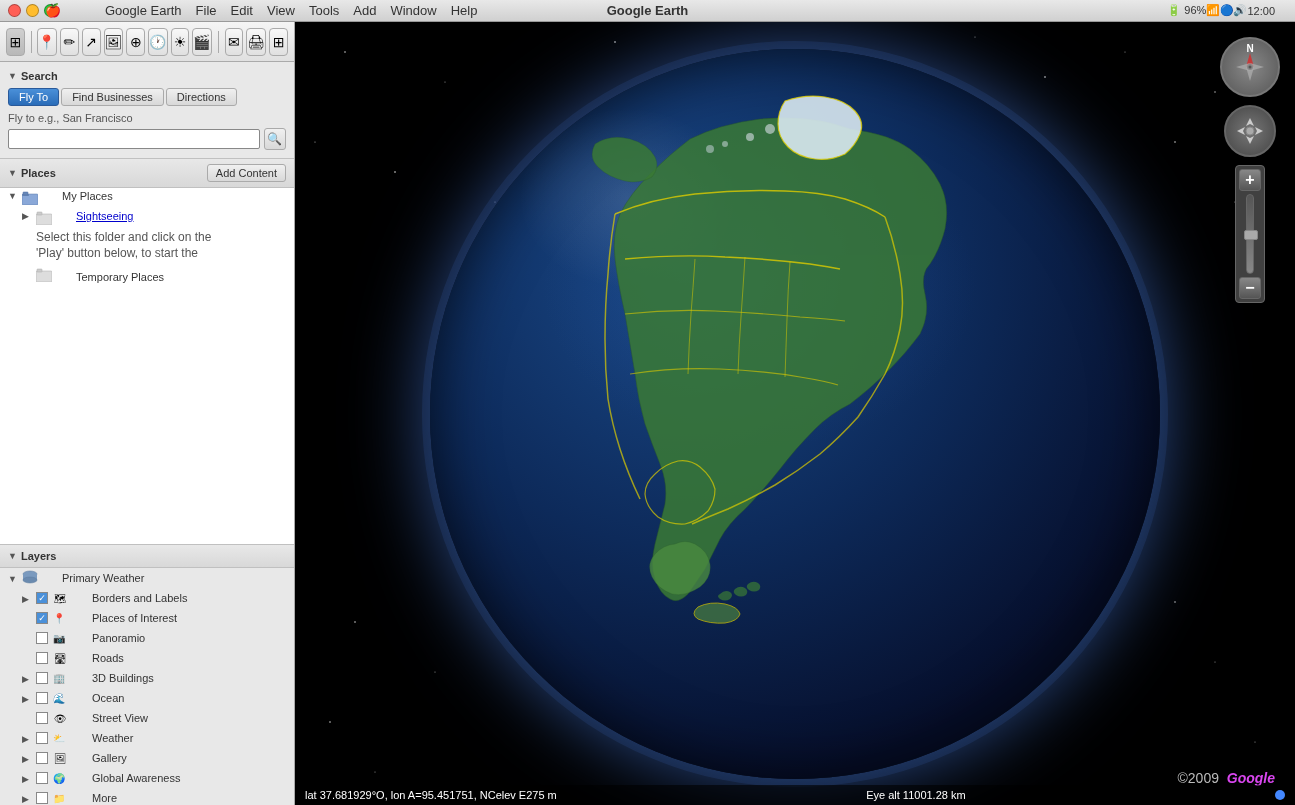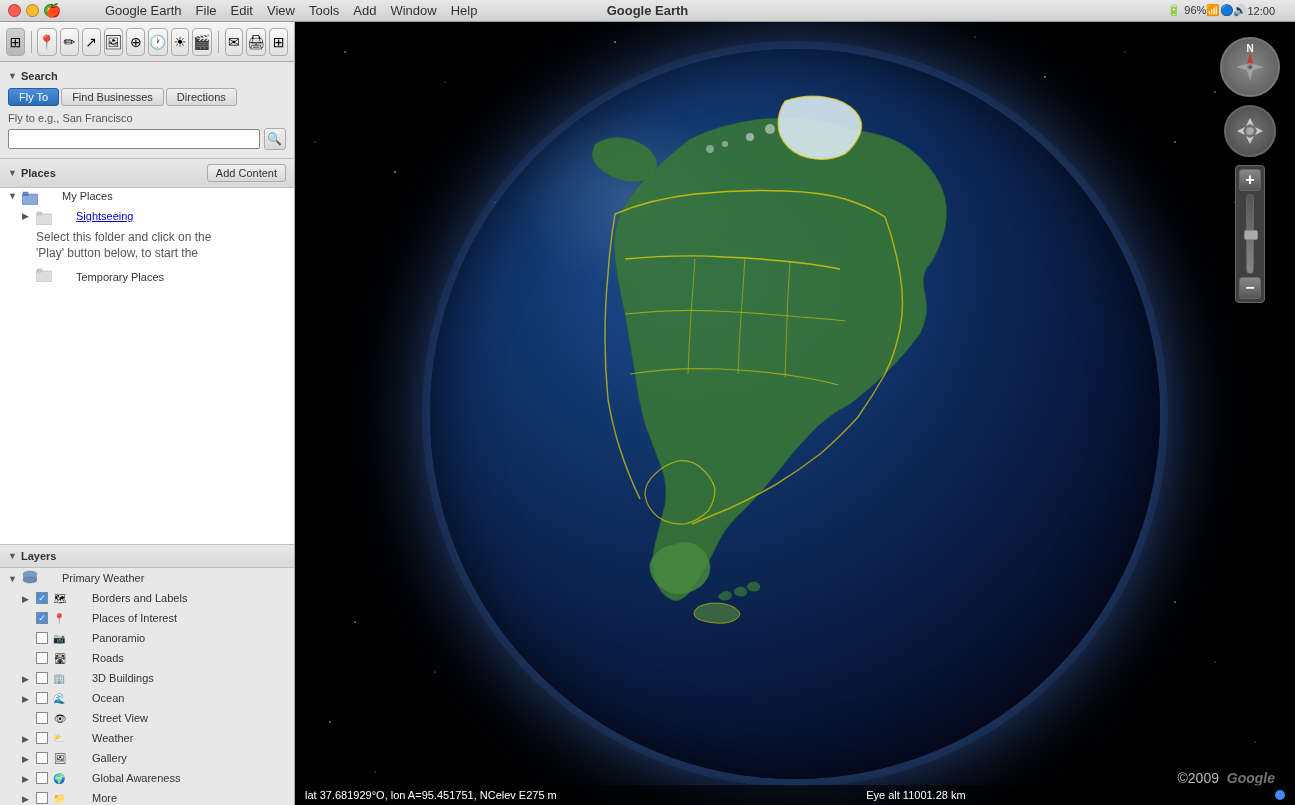--- a/index.html
+++ b/index.html
@@ -649,21 +649,21 @@
           <circle cx="340" cy="80" r="5" fill="#d8e0e8" opacity="0.6"></circle>
           <circle cx="295" cy="95" r="3" fill="#d8e0e8" opacity="0.5"></circle>
           <circle cx="280" cy="100" r="4" fill="#d0d8e4" opacity="0.5"></circle>
         </svg>
       </div>
     </div>
 
 
     <div class="google-logo">
       <span style="font-size:14px;font-weight:normal;font-style:normal;color:#bbb;">©2009</span>
-      <span style="color:#737373;font-style:italic;">Google</span>
+      <span style="color:#d946ef;font-style:italic;">Google</span>
     </div>
 
     <div class="status-bar">
       <span>lat  37.681929°O, lon A=95.451751, NCelev E275 m</span>
       <span>Eye alt  11001.28 km</span>
       <span style="width:10px;height:10px;background:#4488ff;border-radius:50%;display:inline-block;"></span>
     </div>
 
     <div class="nav-controls">
 

